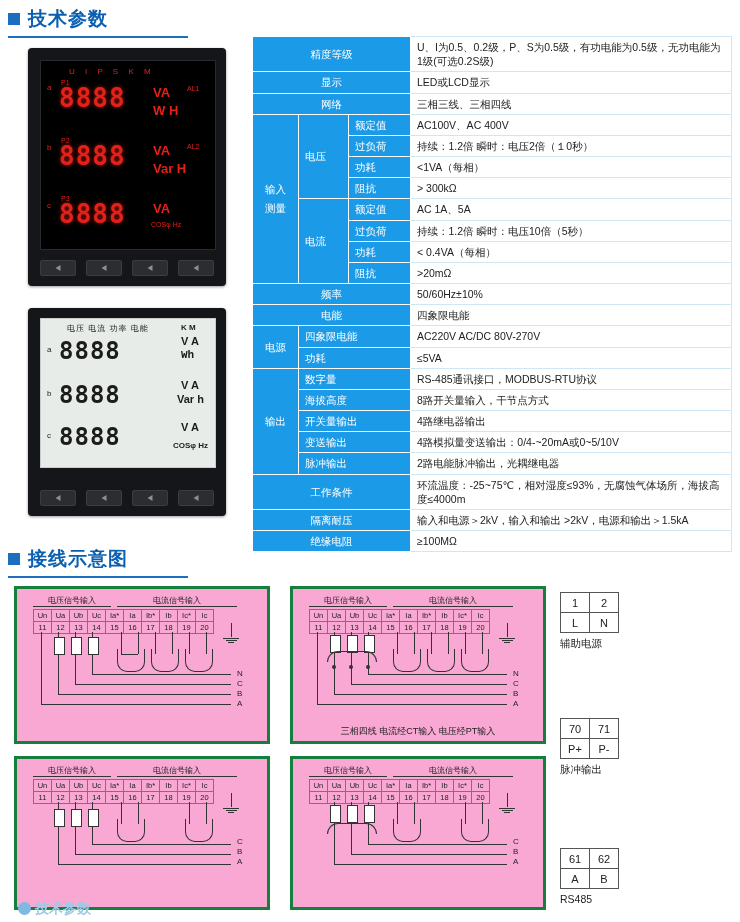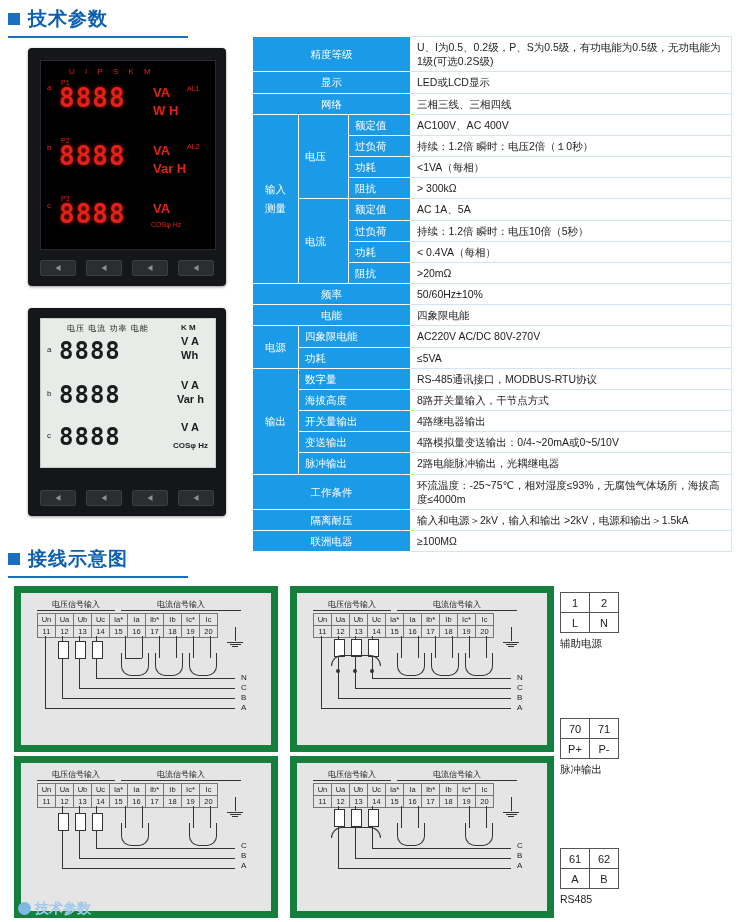--- a/index.html
+++ b/index.html
@@ -99,21 +99,21 @@
     background:#1b9ae8;color:#fff;text-align:left;white-space:nowrap;
   }
   #spec td.v{
     background:#ffffff;color:#222;text-align:left;
     border:1px solid #cfe6f5;
     border-left:1px solid #ffffff;
   }
 
   
   .diagram{
-    position:absolute;border:7px solid #15803d;background:#e5e5e5;
+    position:absolute;border:3px solid #15803d;background:#f9a8d4;
   }
   #d1{left:14px;top:586px;width:250px;height:152px;}
   #d2{left:290px;top:586px;width:250px;height:152px;}
   #d3{left:14px;top:756px;width:250px;height:148px;}
   #d4{left:290px;top:756px;width:250px;height:148px;}
 
   .dg-caption{
     position:absolute;left:0;bottom:3px;width:100%;
     text-align:center;font-size:9px;color:#222;
   }
@@ -209,21 +209,21 @@
 </div>
 
 <div class="device" id="dev2">
   <div class="screen-light">
     <div class="lcd-small" style="position:absolute;left:26px;top:4px;letter-spacing:1px;">电压 电流 功率 电能</div>
     <div class="lcd-small" style="position:absolute;left:140px;top:4px;font-weight:bold;">K M</div>
 
     <div class="lcd-small" style="position:absolute;left:6px;top:26px;">a</div>
     <div class="lcd-dig" style="position:absolute;left:18px;top:18px;">8888</div>
     <div class="lcd-unit" style="position:absolute;left:140px;top:16px;">V A</div>
-    <div class="lcd-unit" style="position:absolute;left:140px;top:30px;">Wh</div>
+    <div class="lcd-unit" style="position:absolute;left:140px;top:30px;font-family:Liberation Mono, monospace;">Wh</div>
 
     <div class="lcd-small" style="position:absolute;left:6px;top:70px;">b</div>
     <div class="lcd-dig" style="position:absolute;left:18px;top:62px;">8888</div>
     <div class="lcd-unit" style="position:absolute;left:140px;top:60px;">V A</div>
     <div class="lcd-unit" style="position:absolute;left:136px;top:74px;">Var h</div>
 
     <div class="lcd-small" style="position:absolute;left:6px;top:112px;">c</div>
     <div class="lcd-dig" style="position:absolute;left:18px;top:104px;">8888</div>
     <div class="lcd-unit" style="position:absolute;left:140px;top:102px;">V A</div>
     <div class="lcd-small" style="position:absolute;left:132px;top:122px;font-weight:bold;">COSφ  Hz</div>
@@ -338,21 +338,21 @@
 
     <tr>
       <td class="h" colspan="3">工作条件</td>
       <td class="v">环流温度：-25~75℃，相对湿度≤93%，无腐蚀气体场所，海拔高度≤4000m</td>
     </tr>
     <tr>
       <td class="h" colspan="3">隔离耐压</td>
       <td class="v">输入和电源＞2kV，输入和输出 &gt;2kV，电源和输出＞1.5kA</td>
     </tr>
     <tr>
-      <td class="h" colspan="3">联洲电器</td>
+      <td class="h" colspan="3">绝缘电阻</td>
       <td class="v">≥100MΩ</td>
     </tr>
   </tbody>
 </table>
 
 <div id="title2">
   <div class="section-title">
     <span class="sq"></span>
     <span>接线示意图</span>
   </div>
@@ -487,20 +487,21 @@
       <i style="width:11px"></i>
       <i style="width:6px"></i>
   </div>
   <div class="wire vline" style="left:214px;top:34px;height:14px;"></div>
   <div class="phase" style="left:220px;top:80px;">
     <span>N</span><br>
     <span>C</span><br>
     <span>B</span><br>
     <span>A</span>
   </div>
+  <div class="dg-caption">三相四线  电流经CT输入   电压经PT输入</div>
 </div>
 
 <div class="diagram" id="d3">
   <div class="grp-label" style="left:16px;top:6px;width:78px;border-bottom:1px solid #333;">电压信号输入</div>
   <div class="grp-label" style="left:100px;top:6px;width:120px;border-bottom:1px solid #333;">电流信号输入</div>
   <table class="term-tbl" style="left:16px;top:20px;">
     <tbody>
         <tr>
       <td>Un</td>
       <td>Ua</td>

